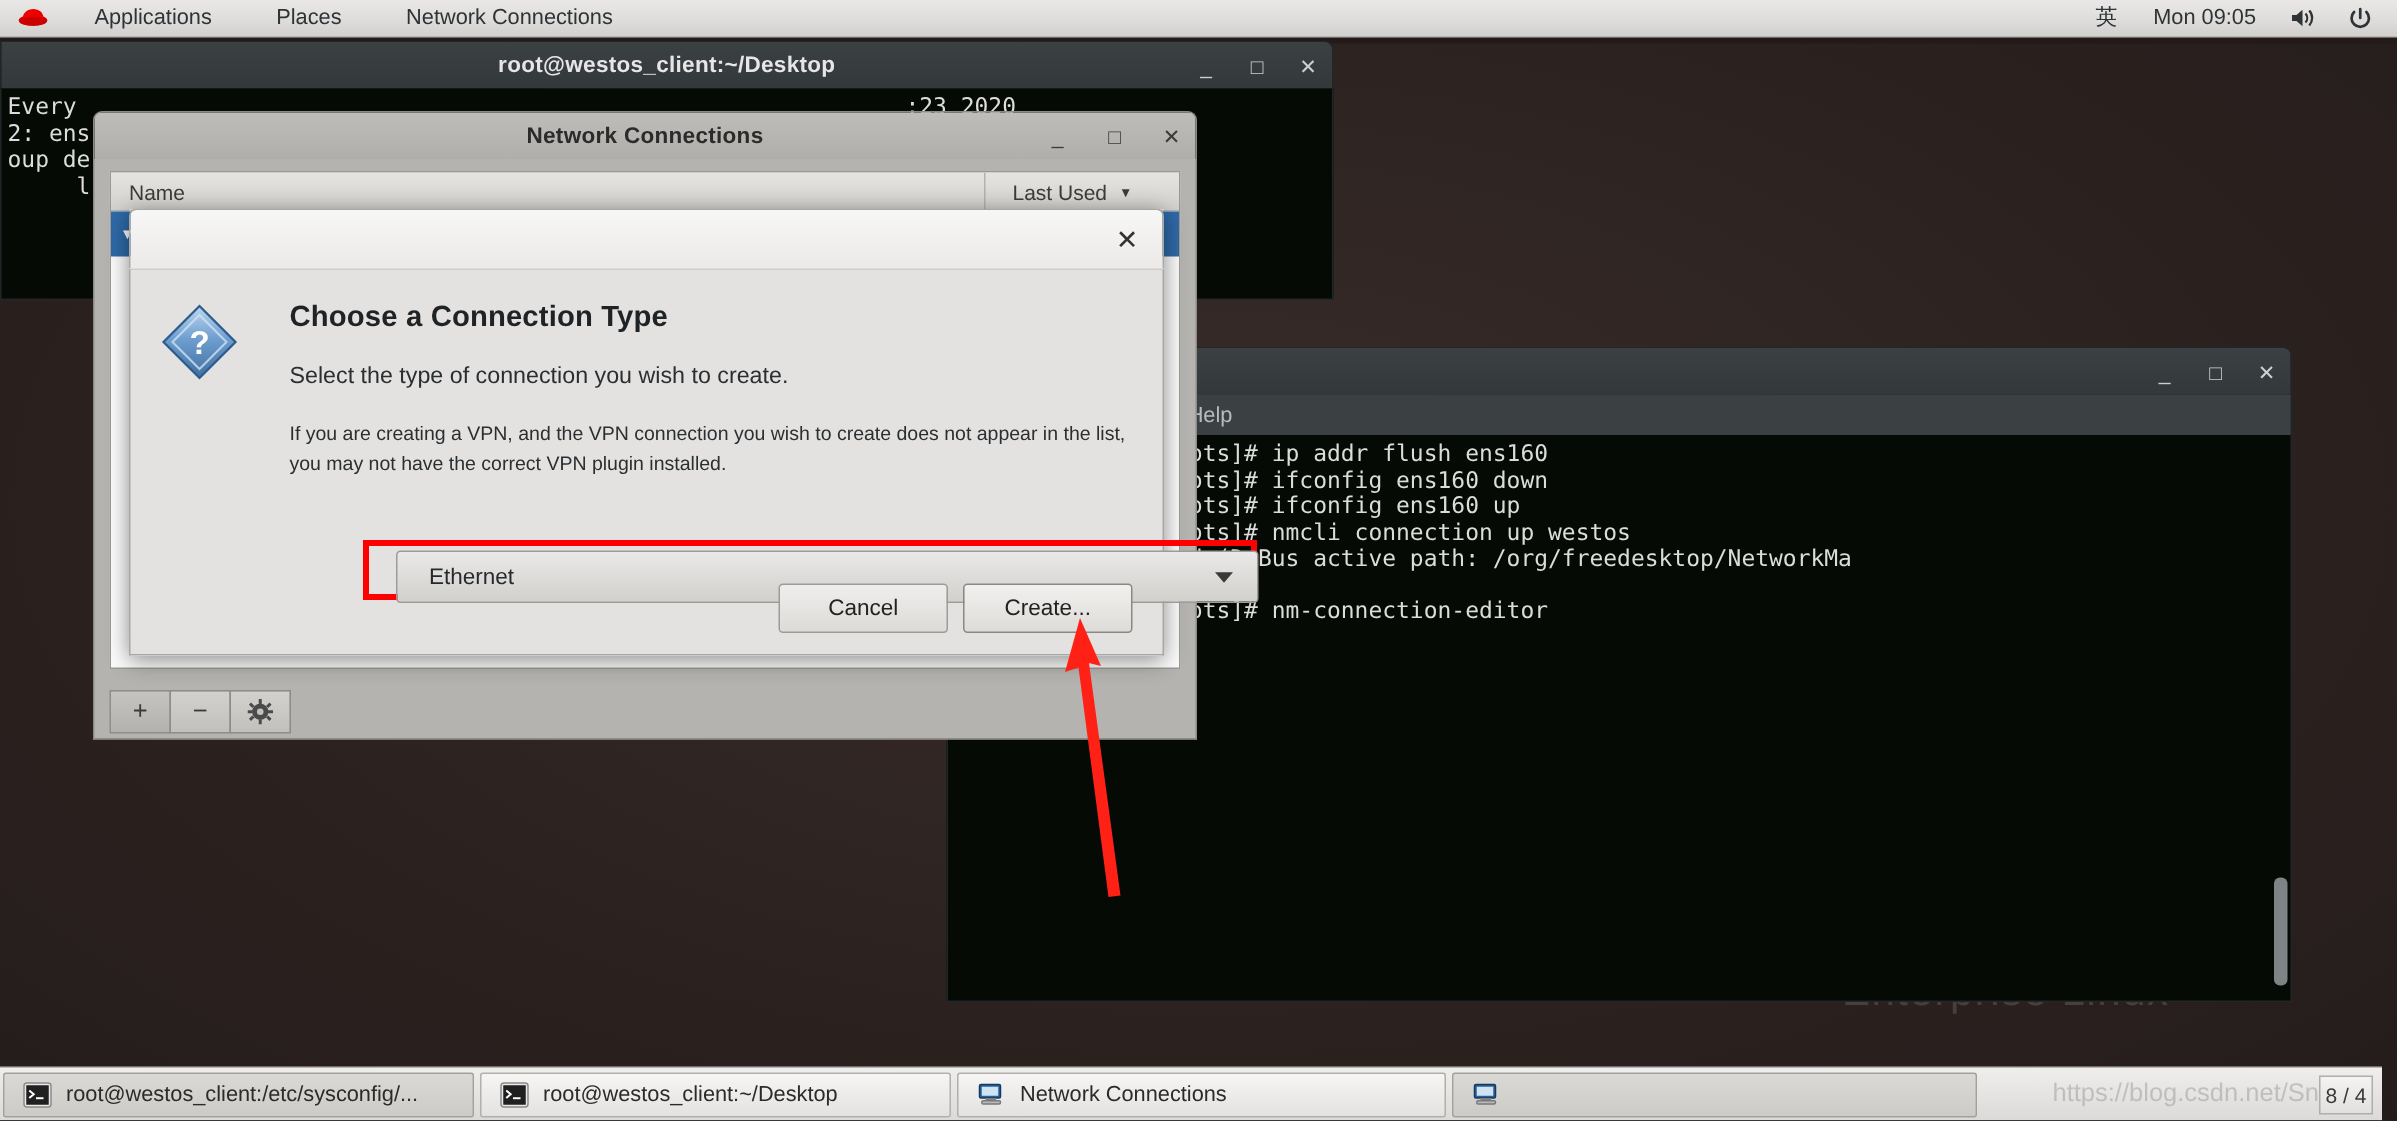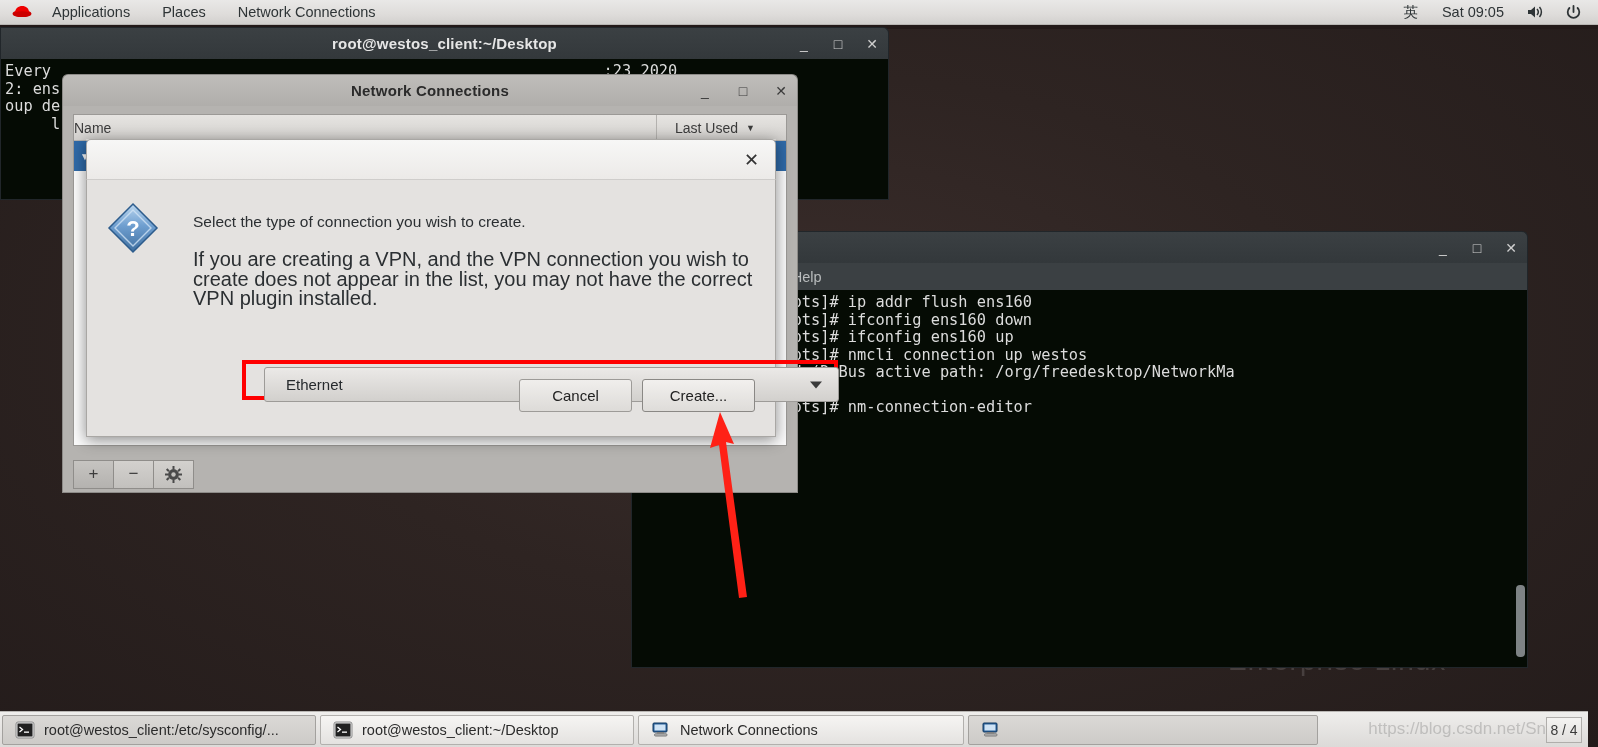--- a/index.html
+++ b/index.html
@@ -18,21 +18,21 @@
 
   
   .top-panel {
     position: absolute; left: 0; top: 0; width: 1598px; height: 25px;
     background: linear-gradient(#e9e8e7, #dedcda 60%, #d2d0ce);
     border-bottom: 1px solid #b8b6b3;
     display: flex; align-items: center;
     font-size: 14.5px; color: #2e3436;
     z-index: 60;
   }
-  .panel-left { display: flex; align-items: center; gap: 4px; }
+  .panel-left { display: flex; align-items: center; gap: 15px; }
   .panel-item { padding: 0 14px; height: 25px; line-height: 25px; white-space: nowrap; }
   .rh-logo { width: 24px; height: 25px; position: relative; margin-left: 10px; }
   .rh-logo svg { display:block; }
   .panel-right { margin-left: auto; display: flex; align-items: center; gap: 0; padding-right: 6px;}
   .panel-right .panel-item { padding: 0 12px; }
   .vol-icon, .power-icon { display:flex; align-items:center; padding: 0 10px; }
 
   
   .win { position: absolute; }
   .titlebar {
@@ -88,21 +88,21 @@
   .nc-body {
     background: #b5b3b0; border: 1px solid #8d8b88; border-top: none;
     height: 387px; padding: 8px 10px 0 10px; display: flex; flex-direction: column;
   }
   .nc-list { background: #fbfbfb; border: 1px solid #9b9996; flex: 1; overflow: hidden; position: relative; }
   .nc-head {
     height: 26px; background: linear-gradient(#e6e4e1,#d3d1ce);
     border-bottom: 1px solid #b4b2af;
     display:flex; align-items:center; font-size: 14px; color:#3b3b3b;
   }
-  .nc-head .col-name { flex: 1; }
+  .nc-head .col-name { flex: 1; padding-left: 12px; }
   .nc-head .col-last { width: 130px; display:flex; align-items:center; gap:8px; padding-left: 18px;
                        border-left: 1px solid #b4b2af; height: 100%;}
   .nc-row-sel { height: 30px; background:#2f6aa8; color:#fff; display:flex; align-items:center; padding-left: 6px; font-size:14px;}
   .nc-toolbar { height: 46px; display:flex; align-items:center; gap: 0; padding-top: 10px; }
   .nc-tb-btn {
     width: 41px; height: 29px; display:flex; align-items:center; justify-content:center;
     border: 1px solid #8f8d8a; background: linear-gradient(#d3d1ce,#c2c0bd);
     font-size: 17px; color: #3c3c3c; margin-right: -1px; cursor:pointer;
   }
   .nc-tb-btn.first { background: linear-gradient(#c6c4c1,#b4b2af); }
@@ -119,33 +119,33 @@
   .cct-close { margin-right: 16px; font-size: 18px; color:#333; cursor:pointer; line-height: 1; }
   .cct-body {
     height: 258px; background: #e4e2e0;
     border: 1px solid #a9a7a4; border-top: 1px solid #cfcdcb;
     padding: 14px 18px 0 18px; position: relative;
   }
   .cct-icon { position:absolute; left: 20px; top: 22px; width: 52px; height: 52px; }
   .cct-content { margin-left: 88px; }
   .cct-title { font-size: 19.5px; font-weight: bold; color: #1f2326; margin-top: 6px; letter-spacing: .1px;}
   .cct-sub { font-size: 15.5px; color: #2b2f32; margin-top: 19px; }
-  .cct-para { font-size: 20px; color: #2b2f32; margin-top: 19px; line-height: 19.5px; max-width: 560px;}
+  .cct-para { font-size: 13px; color: #2b2f32; margin-top: 19px; line-height: 19.5px; max-width: 560px;}
   .combo-wrap { position: absolute; left: 155px; top: 180px; width: 596px; height: 40px;
                 border: 4px solid #ff0000; }
   .combo {
     position: absolute; left: 18px; top: 3px; width: 575px; height: 35px;
     background: linear-gradient(#ebe9e7,#d2d0cd);
     border: 1px solid #9d9b98; border-radius: 3px;
     display:flex; align-items:center; font-size: 15px; color: #262a2d;
     padding-left: 21px; cursor: pointer;
   }
   .combo .caret { position:absolute; right: 16px; top: 50%; transform: translateY(-50%);
                   width:0;height:0;border-left:6px solid transparent;border-right:6px solid transparent;border-top:7px solid #3a3a3a;}
-  .cct-buttons { position: absolute; right: 20px; bottom: 24px; display:flex; gap: 10px; }
+  .cct-buttons { position: absolute; right: 20px; bottom: 14px; display:flex; gap: 10px; }
   .btn {
     min-width: 113px; height: 33px; border: 1px solid #9d9b98; border-radius: 3px;
     background: linear-gradient(#f0eeec,#dddbd8);
     font-size: 15px; color: #222; display:flex; align-items:center; justify-content:center; cursor:pointer;
     font-family: "Liberation Sans", sans-serif;
   }
   .btn.default { border-color: #8a8885; background: linear-gradient(#f2f0ee,#dedcd9); }
 
   
   #arrow { position:absolute; left: 690px; top: 400px; z-index: 50; pointer-events:none; }
@@ -201,21 +201,21 @@
           <path d="M5 13 C5 8.5 8.4 6 12.2 6 C16 6 19 8.3 19 12.3 C19 13 18.8 13.6 18.4 13.6 L5.4 13.6 C5.1 13.6 5 13.3 5 13 Z" fill="#ee0000"></path>
           <ellipse cx="12" cy="14.2" rx="9.3" ry="2.9" fill="#cc0000"></ellipse>
         </svg>
       </div>
       <div class="panel-item">Applications</div>
       <div class="panel-item">Places</div>
       <div class="panel-item">Network Connections</div>
     </div>
     <div class="panel-right">
       <div class="panel-item">英</div>
-      <div class="panel-item">Sat 09:05</div>
+      <div class="panel-item">Mon 09:05</div>
       <div class="vol-icon">
         <svg width="19" height="16" viewBox="0 0 19 16">
           <path d="M2 6 h3 l4-3.5 v11 L5 10 H2 Z" fill="#2e3436"></path>
           <path d="M11 5 a4.5 4.5 0 0 1 0 6" stroke="#2e3436" stroke-width="1.5" fill="none"></path>
           <path d="M13.5 3 a7.5 7.5 0 0 1 0 10" stroke="#2e3436" stroke-width="1.5" fill="none"></path>
         </svg>
       </div>
       <div class="power-icon">
         <svg width="17" height="17" viewBox="0 0 17 17">
           <path d="M8.5 2 v6" stroke="#2e3436" stroke-width="1.8" stroke-linecap="round" fill="none"></path>
@@ -317,20 +317,21 @@
               <stop offset="100%" stop-color="#3f6f9f"></stop>
             </linearGradient>
           </defs>
           <polygon points="26,2 50,26 26,50 2,26" fill="url(#dg)" stroke="#3a6punkt"></polygon>
           <polygon points="26,2 50,26 26,50 2,26" fill="url(#dg)" stroke="#2d5c8c" stroke-width="1.5"></polygon>
           <polygon points="26,8 44,26 26,44 8,26" fill="none" stroke="#cfe2f4" stroke-width="1.4" opacity=".8"></polygon>
           <text x="26" y="34" font-size="22" font-weight="bold" fill="#ffffff" text-anchor="middle" font-family="Liberation Sans, sans-serif">?</text>
         </svg>
       </div>
       <div class="cct-content">
+        <div class="cct-title">Choose a Connection Type</div>
         <div class="cct-sub">Select the type of connection you wish to create.</div>
         <div class="cct-para">If you are creating a VPN, and the VPN connection you wish to create does not appear in the list, you may not have the correct VPN plugin installed.</div>
       </div>
 
       <div class="combo-wrap">
         <div class="combo">
           <span>Ethernet</span>
           <span class="caret"></span>
         </div>
       </div>

